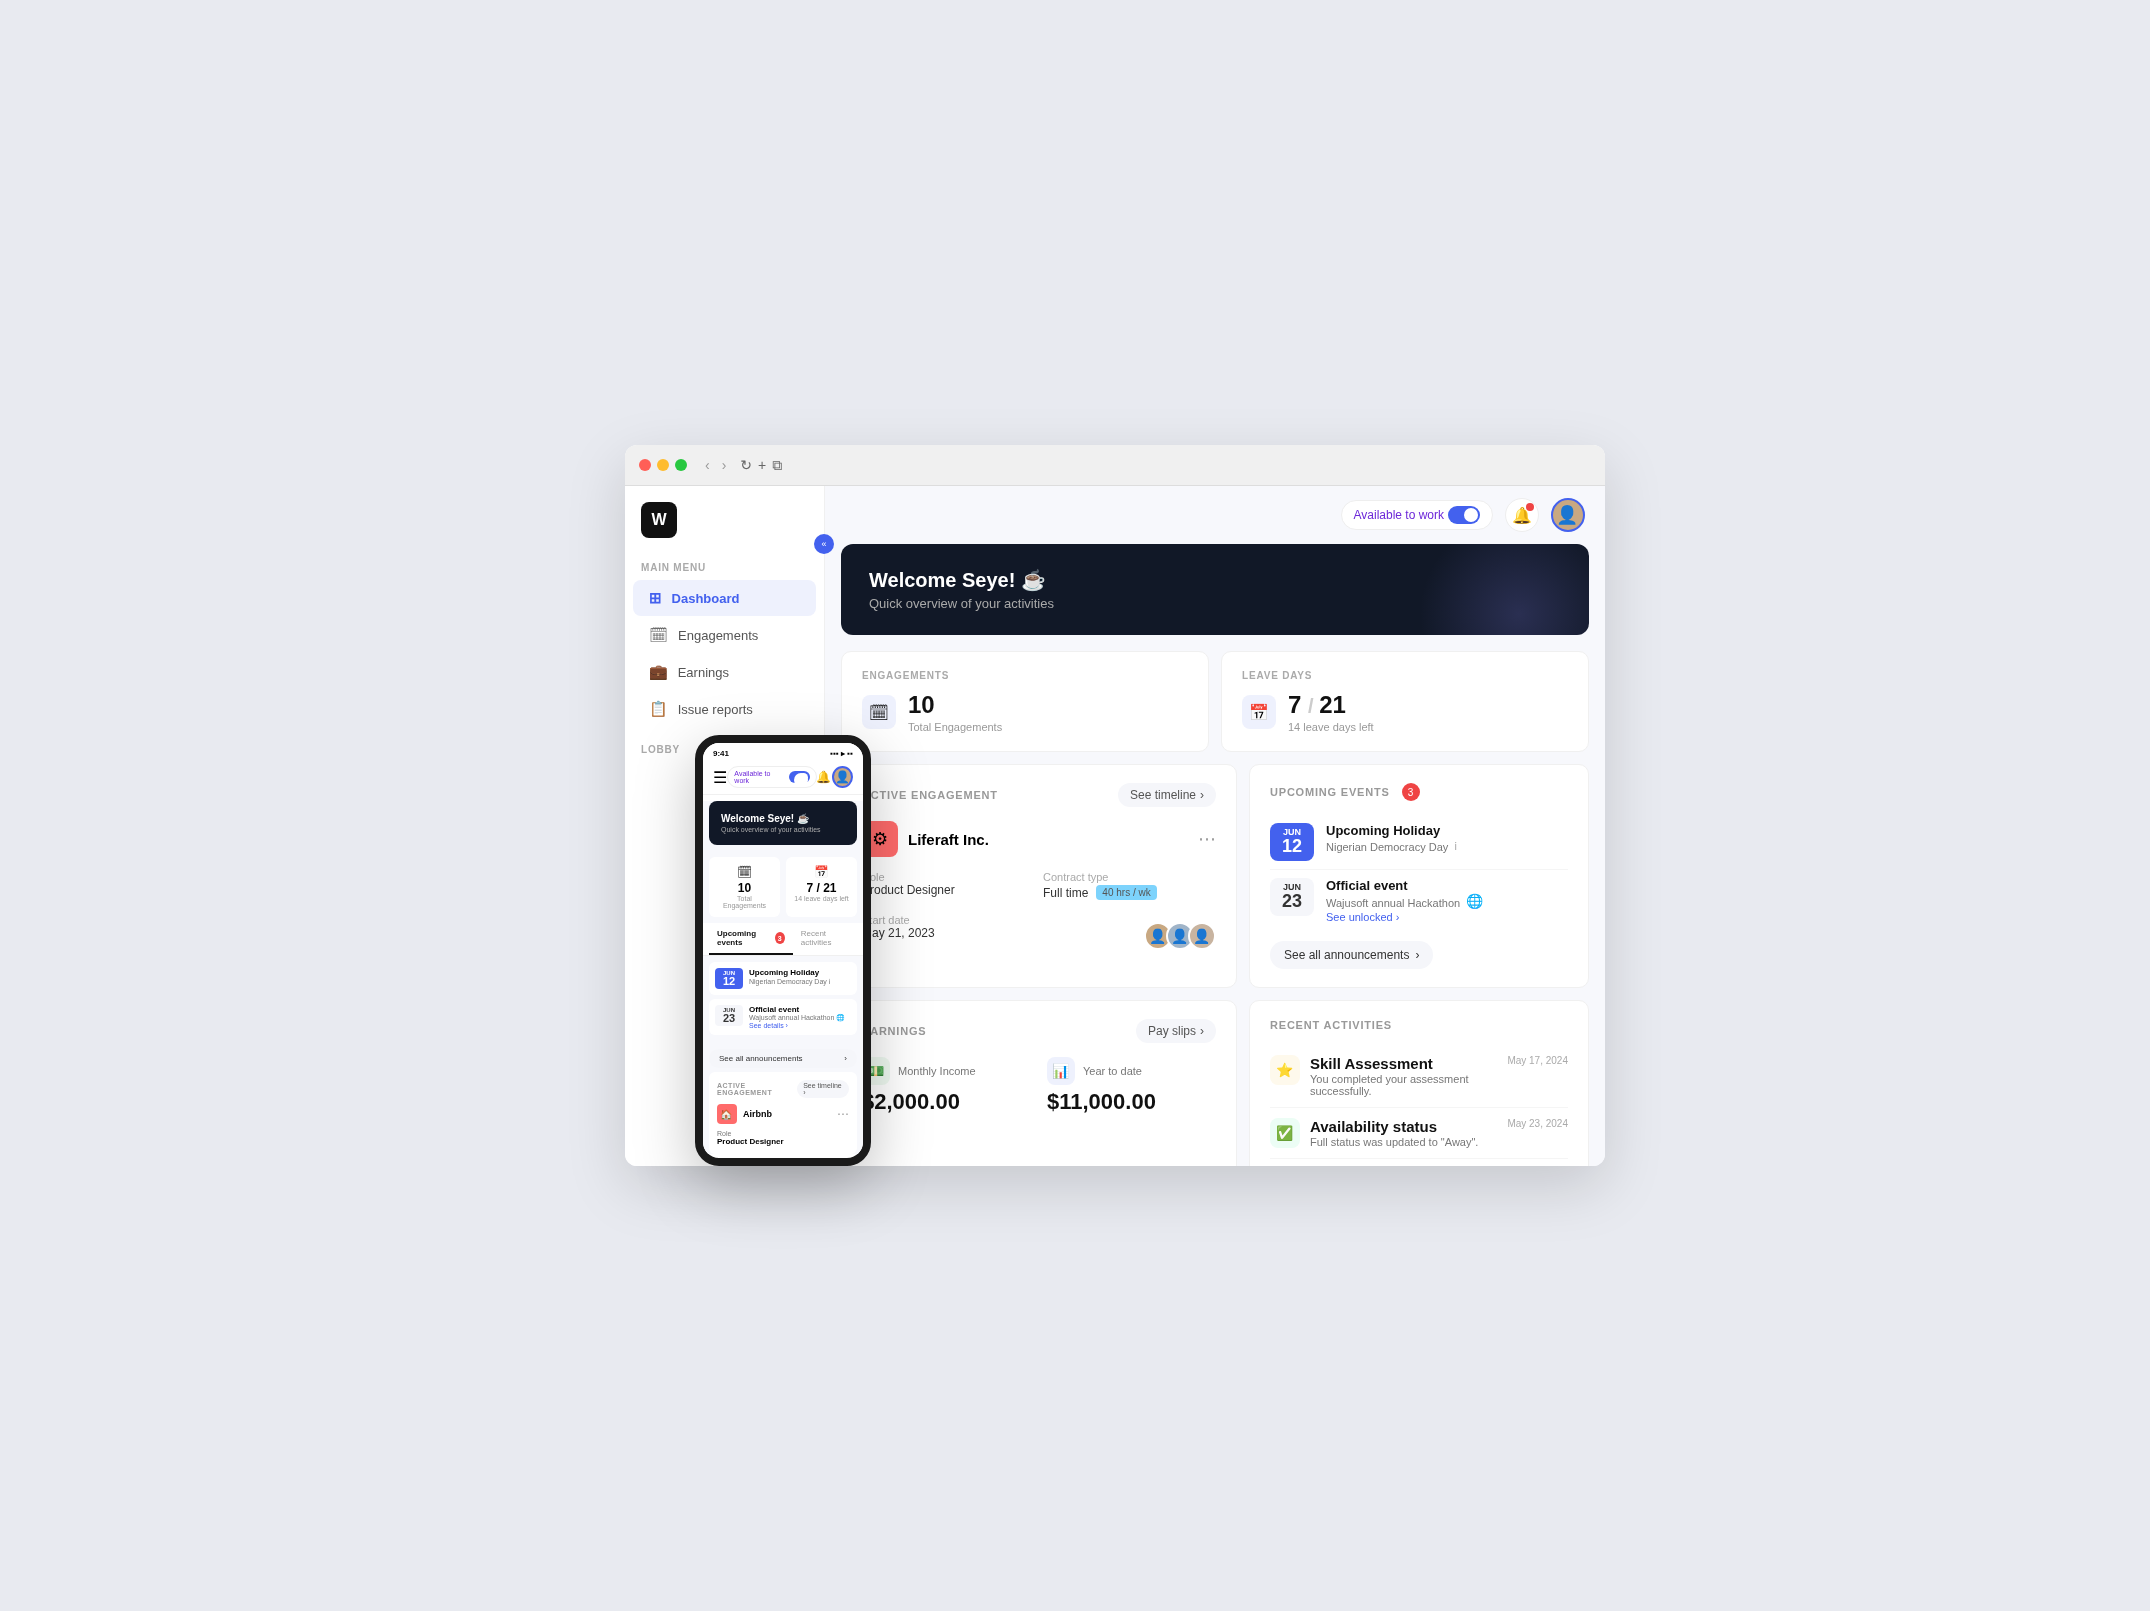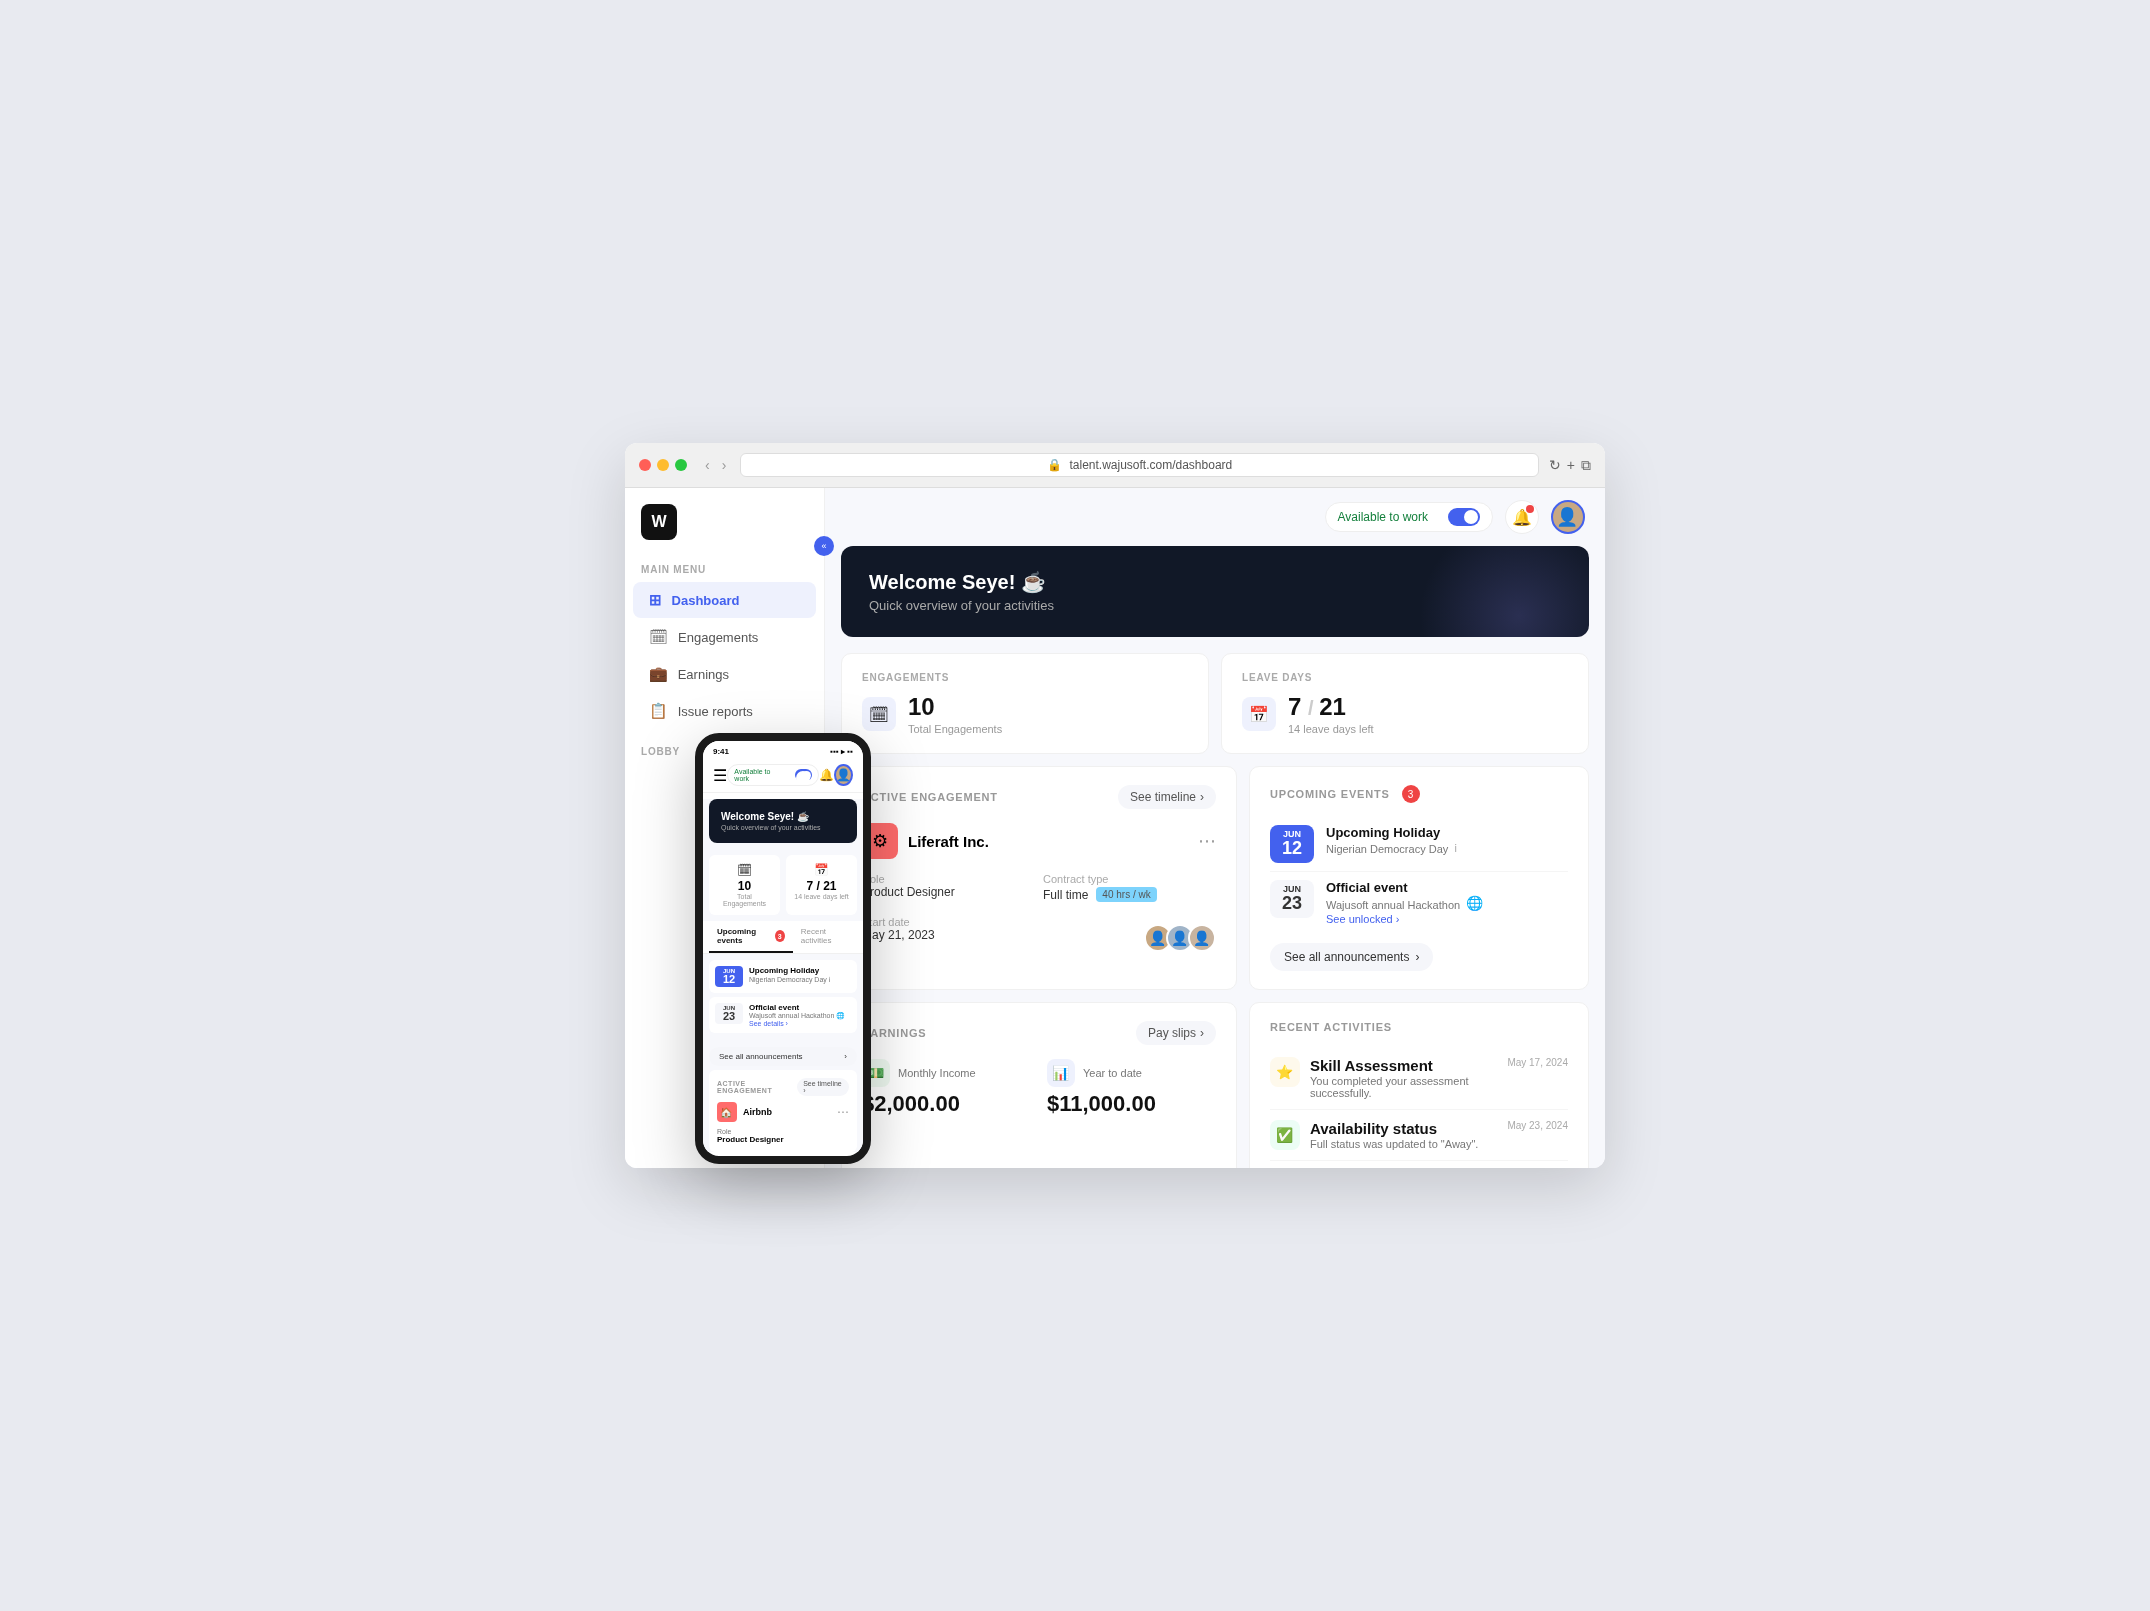--- a/index.html
+++ b/index.html
@@ -100,22 +100,22 @@
       overflow-y: auto;
     }
 
     
     .top-bar {
       display: flex; align-items: center; justify-content: flex-end;
       padding: 12px 20px; gap: 12px;
       background: #f7f8fc;
     }
     .available-badge {
-      display: flex; align-items: center; gap: 20px;
-      font-size: 12px; color: #15803d; background: #fff;
+      display: flex; align-items: center; gap: 4px;
+      font-size: 12px; color: #6d28d9; background: #fff;
       border: 1px solid #eee; border-radius: 20px;
       padding: 5px 12px;
     }
     .toggle {
       width: 32px; height: 18px; background: #4361ee;
       border-radius: 9px; position: relative; cursor: pointer;
     }
     .toggle::after {
       content: ''; position: absolute;
       width: 14px; height: 14px; background: #fff;
@@ -500,24 +500,20 @@
     <div class="browser-chrome">
       <div class="traffic-lights">
         <div class="tl tl-red"></div>
         <div class="tl tl-yellow"></div>
         <div class="tl tl-green"></div>
       </div>
       <div class="browser-nav">
         <button class="browser-btn">‹</button>
         <button class="browser-btn">›</button>
       </div>
-      <div class="address-bar">
-        <span style="color:#aaa;margin-right:4px;">🔒</span>
-        <span>talent.wajusoft.com/dashboard</span>
-      </div>
       <div class="browser-actions">
         <button class="browser-action-btn">↻</button>
         <button class="browser-action-btn">+</button>
         <button class="browser-action-btn">⧉</button>
       </div>
     </div>
 
     <div class="app-body">
 
       <div class="sidebar" style="position:relative;">

